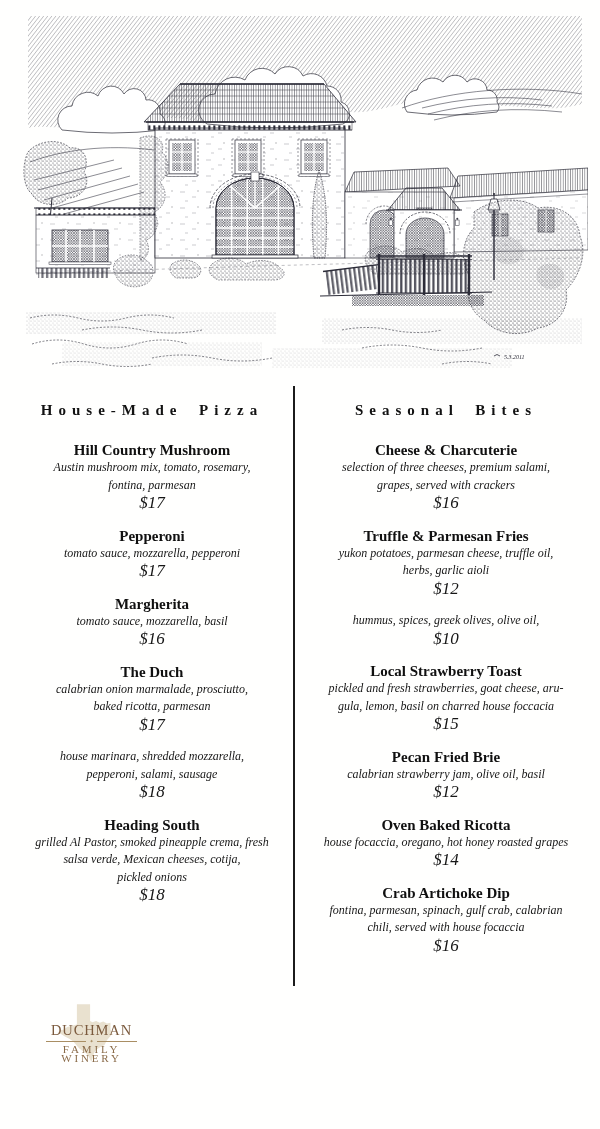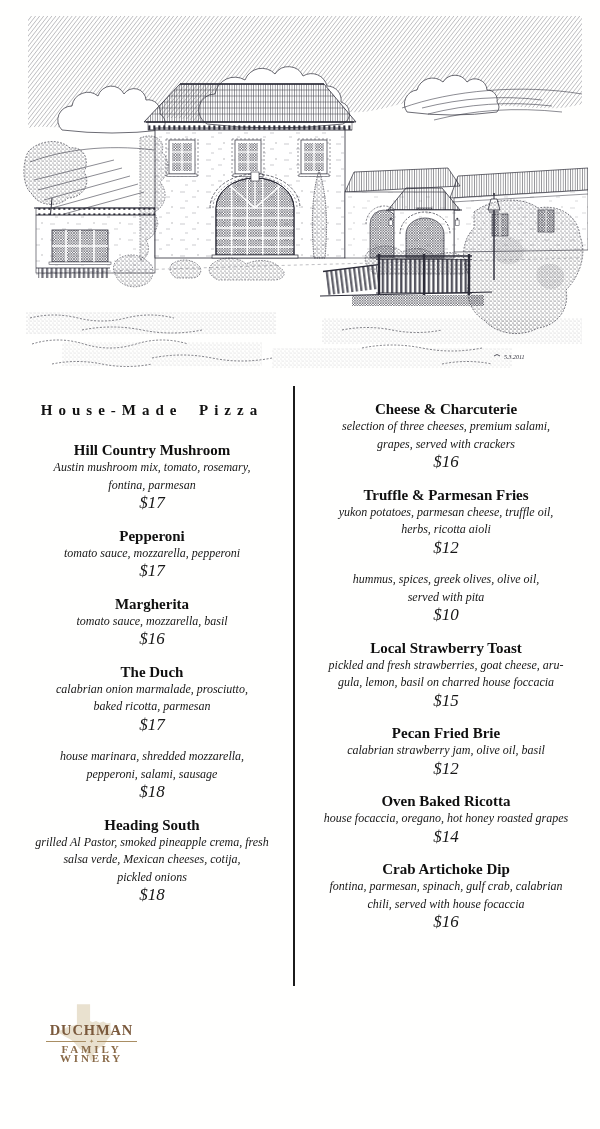--- a/index.html
+++ b/index.html
@@ -16,21 +16,21 @@
   .col-title{
     font-weight:700;font-size:15px;letter-spacing:0.40em;word-spacing:0.45em;
     color:#121212;margin:2px 0 22px 0;white-space:nowrap;
   }
   .item{margin-bottom:15px;}
   .item-name{font-weight:700;font-size:15px;line-height:18px;color:#101010;white-space:nowrap;}
   .item-desc{font-style:italic;font-size:12px;line-height:17.5px;white-space:nowrap;}
   .item-price{font-style:italic;font-size:17px;line-height:17.5px;}
   .logo{position:absolute;left:40px;top:1000px;width:103px;height:78px;}
   .logo-texas{position:absolute;left:13px;top:3px;width:67px;height:60px;}
-  .logo-text{position:absolute;left:0;top:22px;width:103px;text-align:center;font-weight:bold;}
+  .logo-text{position:absolute;left:0;top:22px;width:103px;text-align:center;}
   .logo-name{font-size:14.5px;letter-spacing:0.06em;color:#7b5a3d;line-height:16px;}
   .logo-rule{display:flex;align-items:center;gap:3px;margin:1px 6px 1px 6px;}
   .logo-rule .line{flex:1;height:1px;background:#a98e63;}
   .logo-rule .star{font-size:5px;color:#a98e63;line-height:5px;}
   .logo-sub{font-size:11px;letter-spacing:0.26em;color:#8a6b49;line-height:9px;}
 </style>
 </head>
 <body>
 
 <div class="page">
@@ -322,36 +322,36 @@
           <div class="item">
             <div class="item-name">Heading South</div>
             <div class="item-desc">grilled Al Pastor, smoked pineapple crema, fresh</div>
             <div class="item-desc">salsa verde, Mexican cheeses, cotija,</div>
             <div class="item-desc">pickled onions</div>
             <div class="item-price">$18</div>
           </div>
         </div>
     </div>
     <div class="col col-right">
+      <div class="col-title">Seasonal Bites</div>
       <div>
           <div class="item">
             <div class="item-name">Cheese &amp; Charcuterie</div>
             <div class="item-desc">selection of three cheeses, premium salami,</div>
             <div class="item-desc">grapes, served with crackers</div>
             <div class="item-price">$16</div>
           </div>
           <div class="item">
             <div class="item-name">Truffle &amp; Parmesan Fries</div>
             <div class="item-desc">yukon potatoes, parmesan cheese, truffle oil,</div>
-            <div class="item-desc">herbs, ricotta aioli</div>
+            <div class="item-desc">herbs, garlic aioli</div>
             <div class="item-price">$12</div>
           </div>
           <div class="item">
             <div class="item-desc">hummus, spices, greek olives, olive oil,</div>
-            <div class="item-desc">served with pita</div>
             <div class="item-price">$10</div>
           </div>
           <div class="item">
             <div class="item-name">Local Strawberry Toast</div>
             <div class="item-desc">pickled and fresh strawberries, goat cheese, aru-</div>
             <div class="item-desc">gula, lemon, basil on charred house foccacia</div>
             <div class="item-price">$15</div>
           </div>
           <div class="item">
             <div class="item-name">Pecan Fried Brie</div>

